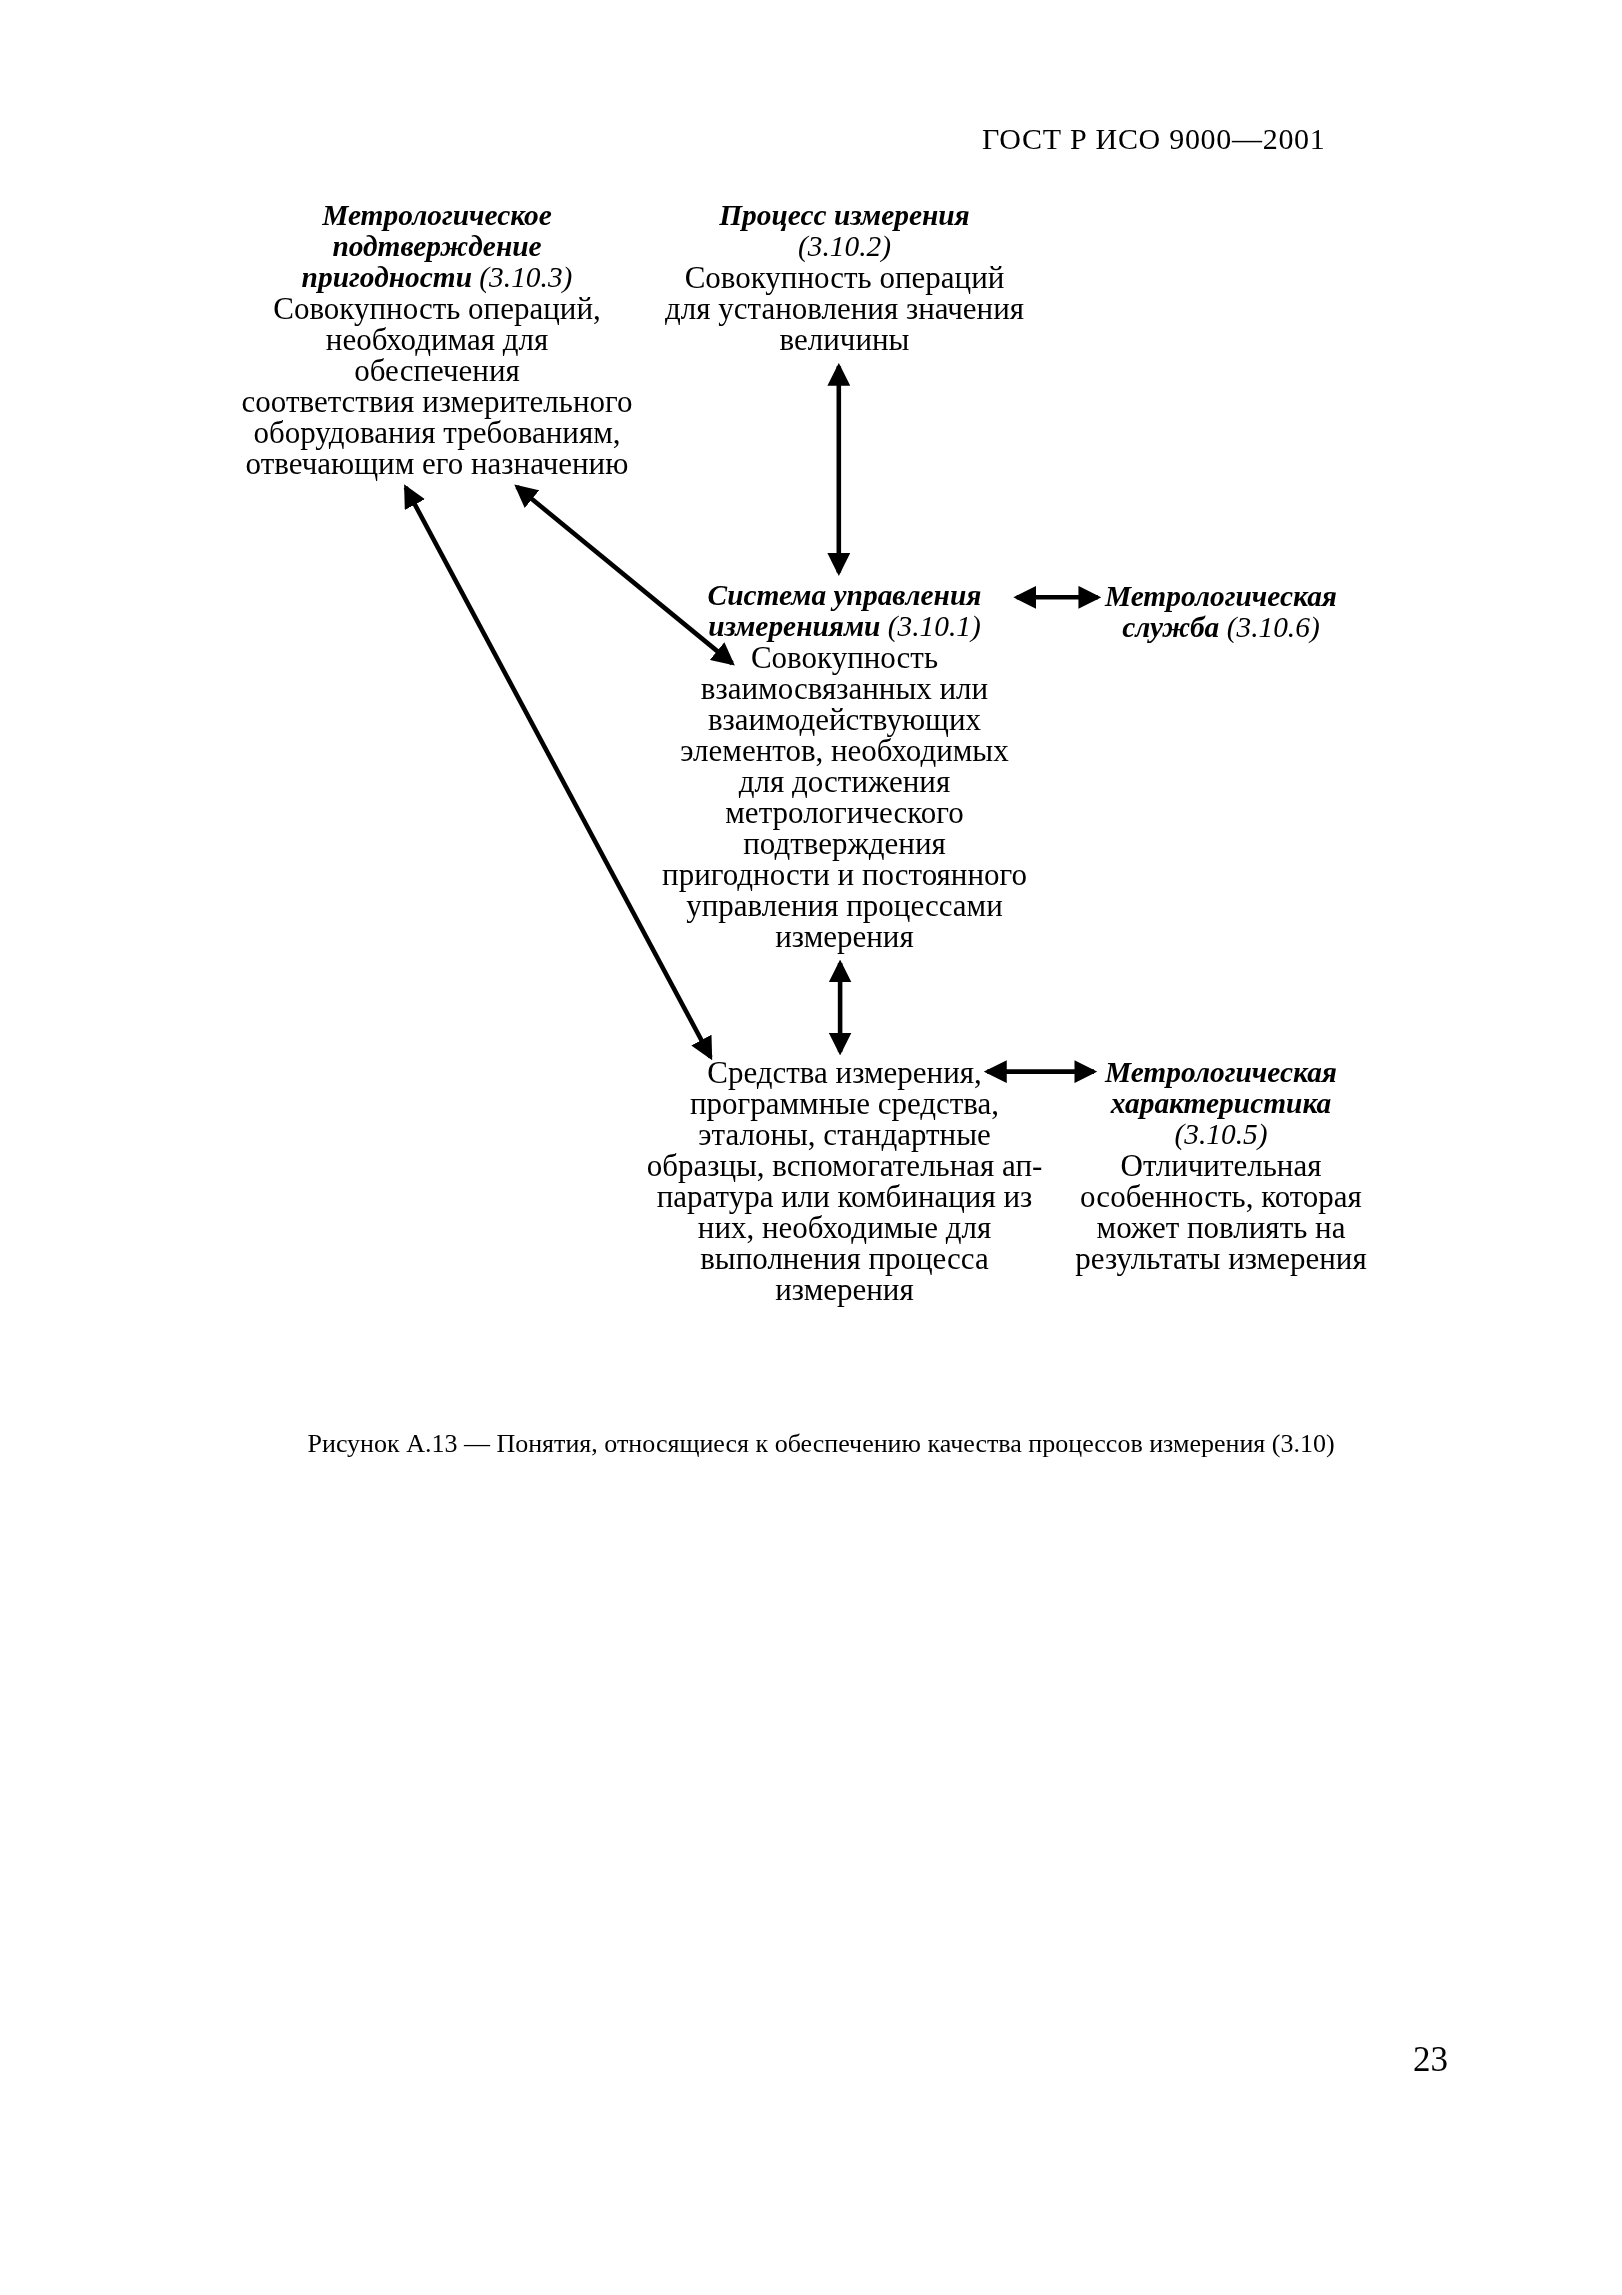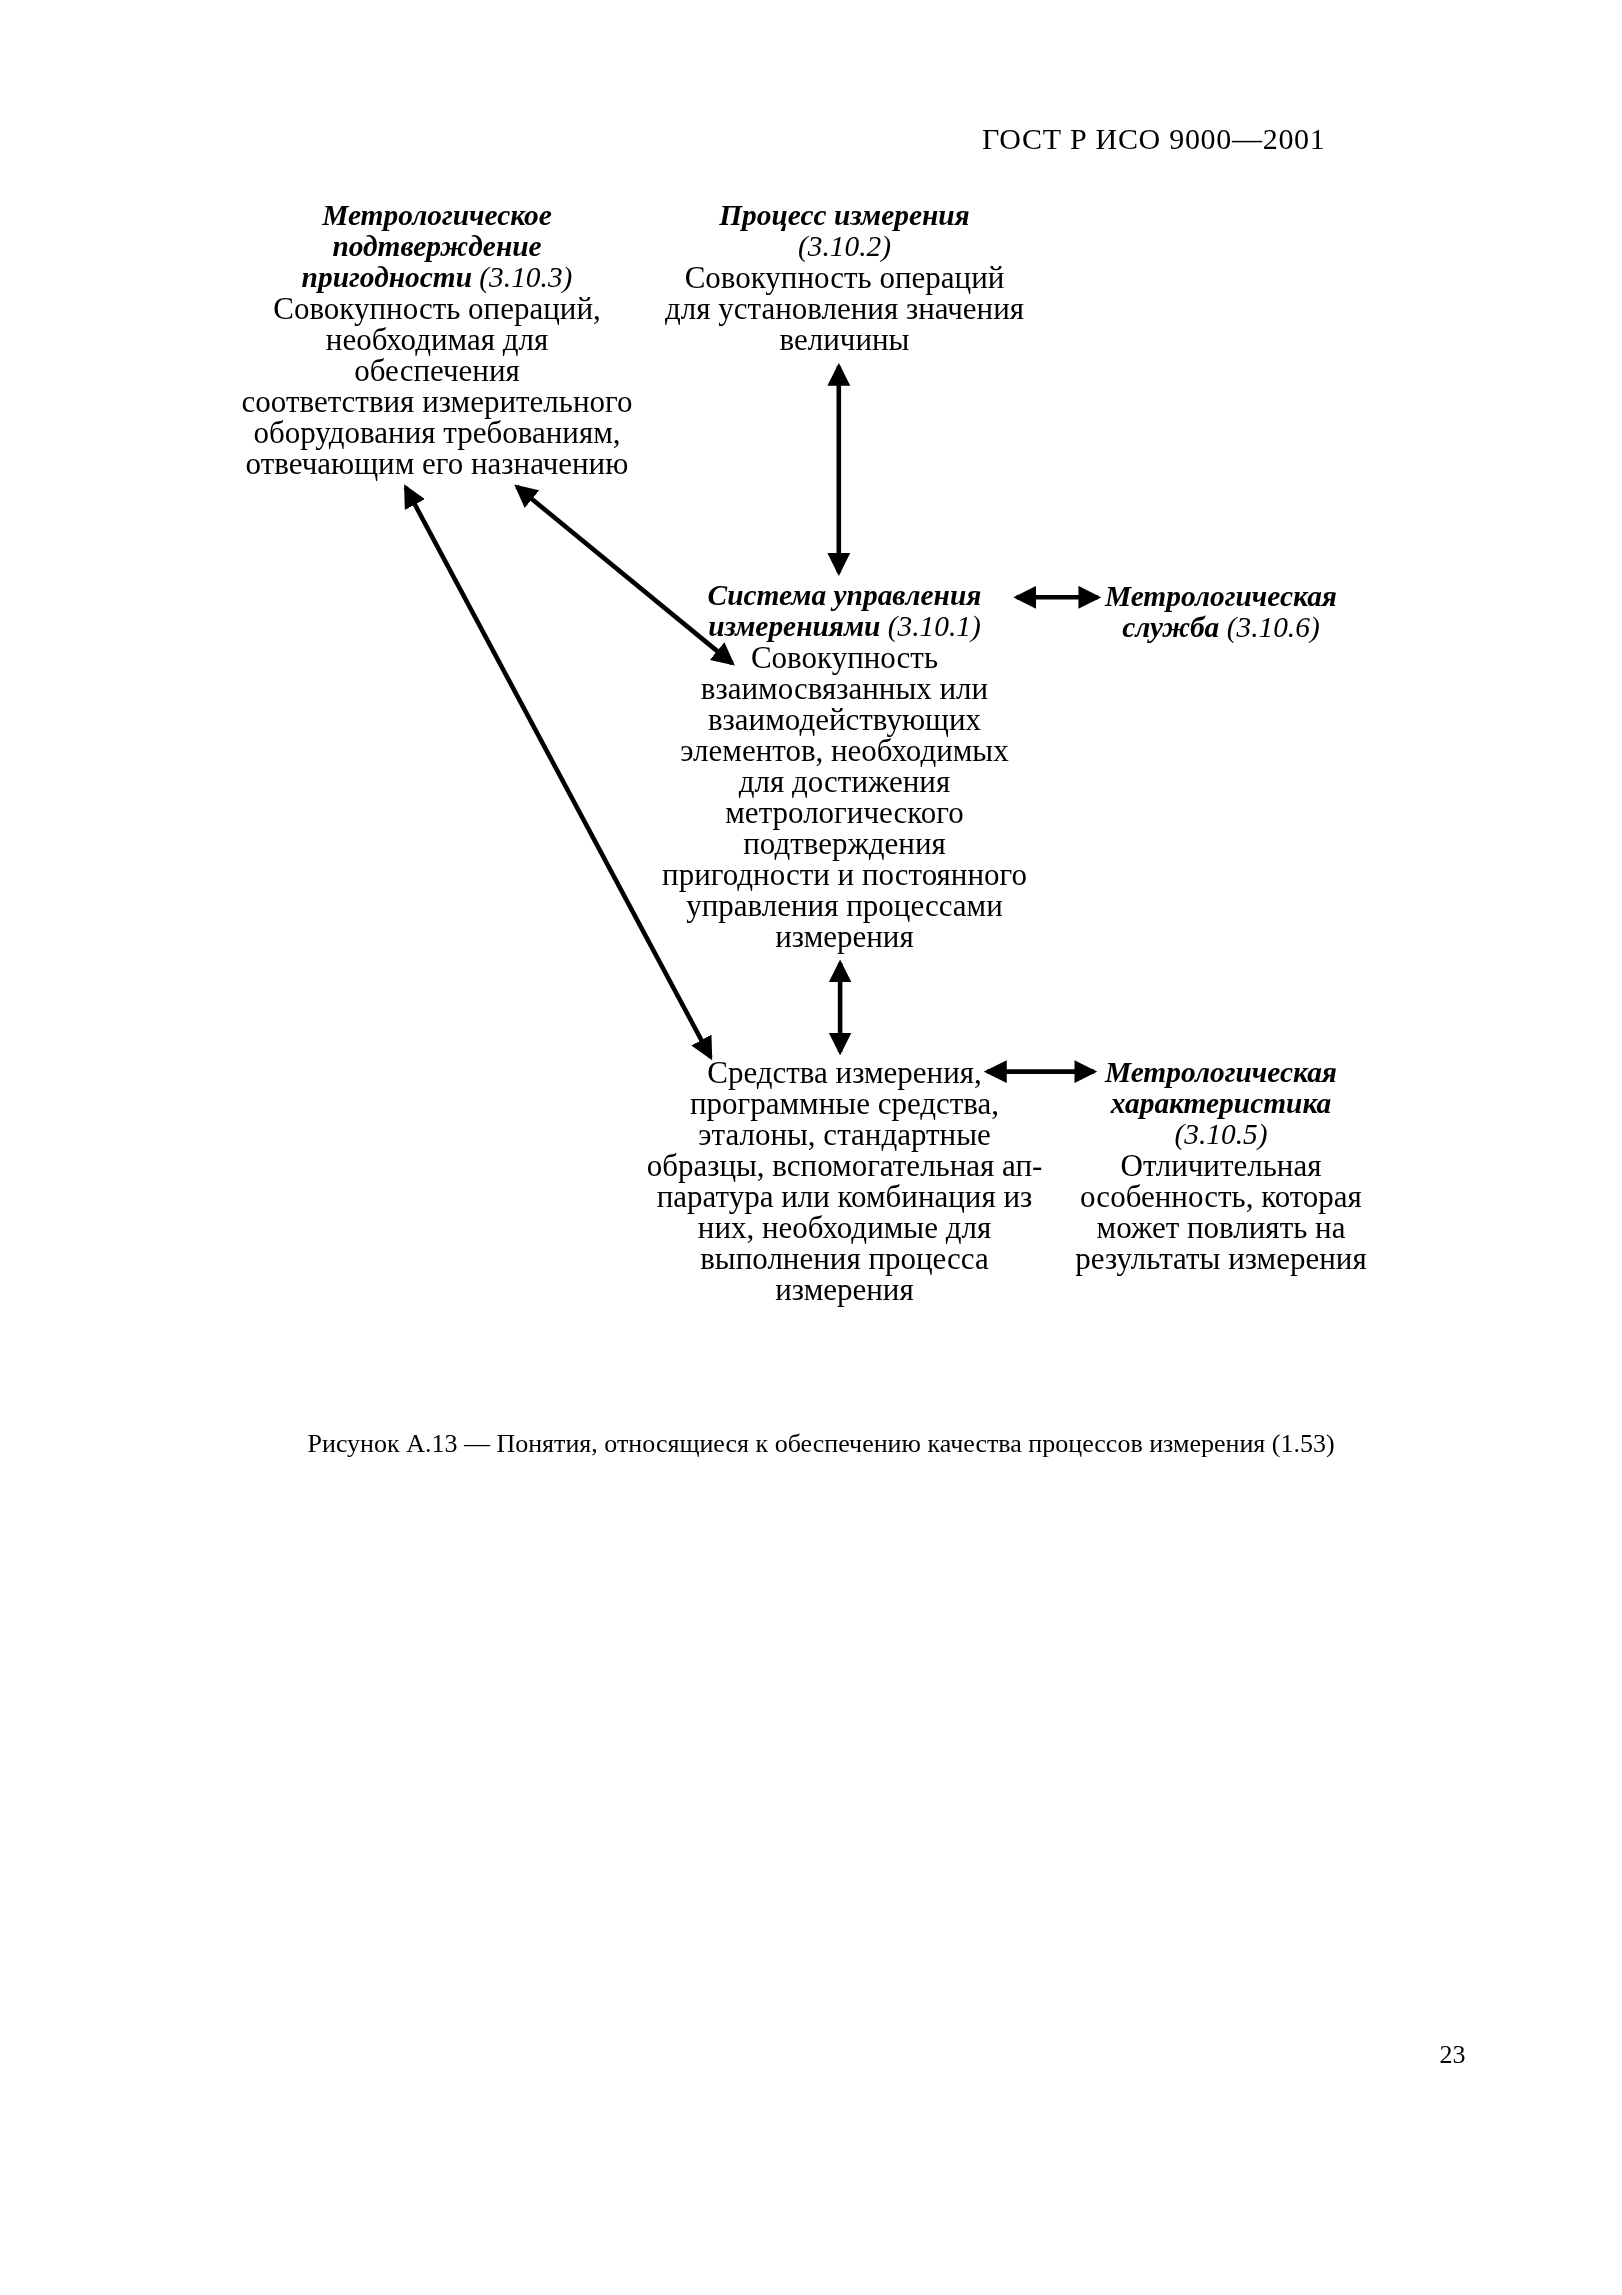--- a/index.html
+++ b/index.html
@@ -68,22 +68,22 @@
     width: 1603px;
     text-align: center;
     font-size: 26px;
     white-space: nowrap;
   }
   .page-number {
     position: absolute;
     top: 2040px;
     left: 1413px;
     width: 79px;
-    text-align: center;
-    font-size: 26px;
+    text-align: left;
+    font-size: 35px;
   }
 </style>
 </head>
 <body>
 
 <div class="page">
 
   <div class="doc-header">ГОСТ Р ИСО 9000—2001</div>
 
   <svg class="arrows-layer" viewBox="0 0 2479 3508" xmlns="http://www.w3.org/2000/svg" aria-hidden="true">
@@ -154,18 +154,18 @@
   <div class="block b-characteristic">
     <div class="title"><span>Метрологическая
 характеристика</span><span class="ref">
 (3.10.5)</span></div>
     <div class="body">Отличительная
 особенность, которая
 может повлиять на
 результаты измерения</div>
   </div>
 
-  <div class="figure-caption">Рисунок А.13 — Понятия, относящиеся к обеспечению качества процессов измерения (1.53)</div>
+  <div class="figure-caption">Рисунок А.13 — Понятия, относящиеся к обеспечению качества процессов измерения (3.10)</div>
 
   <div class="page-number">23</div>
 
 </div>
 
 
 </body></html>

